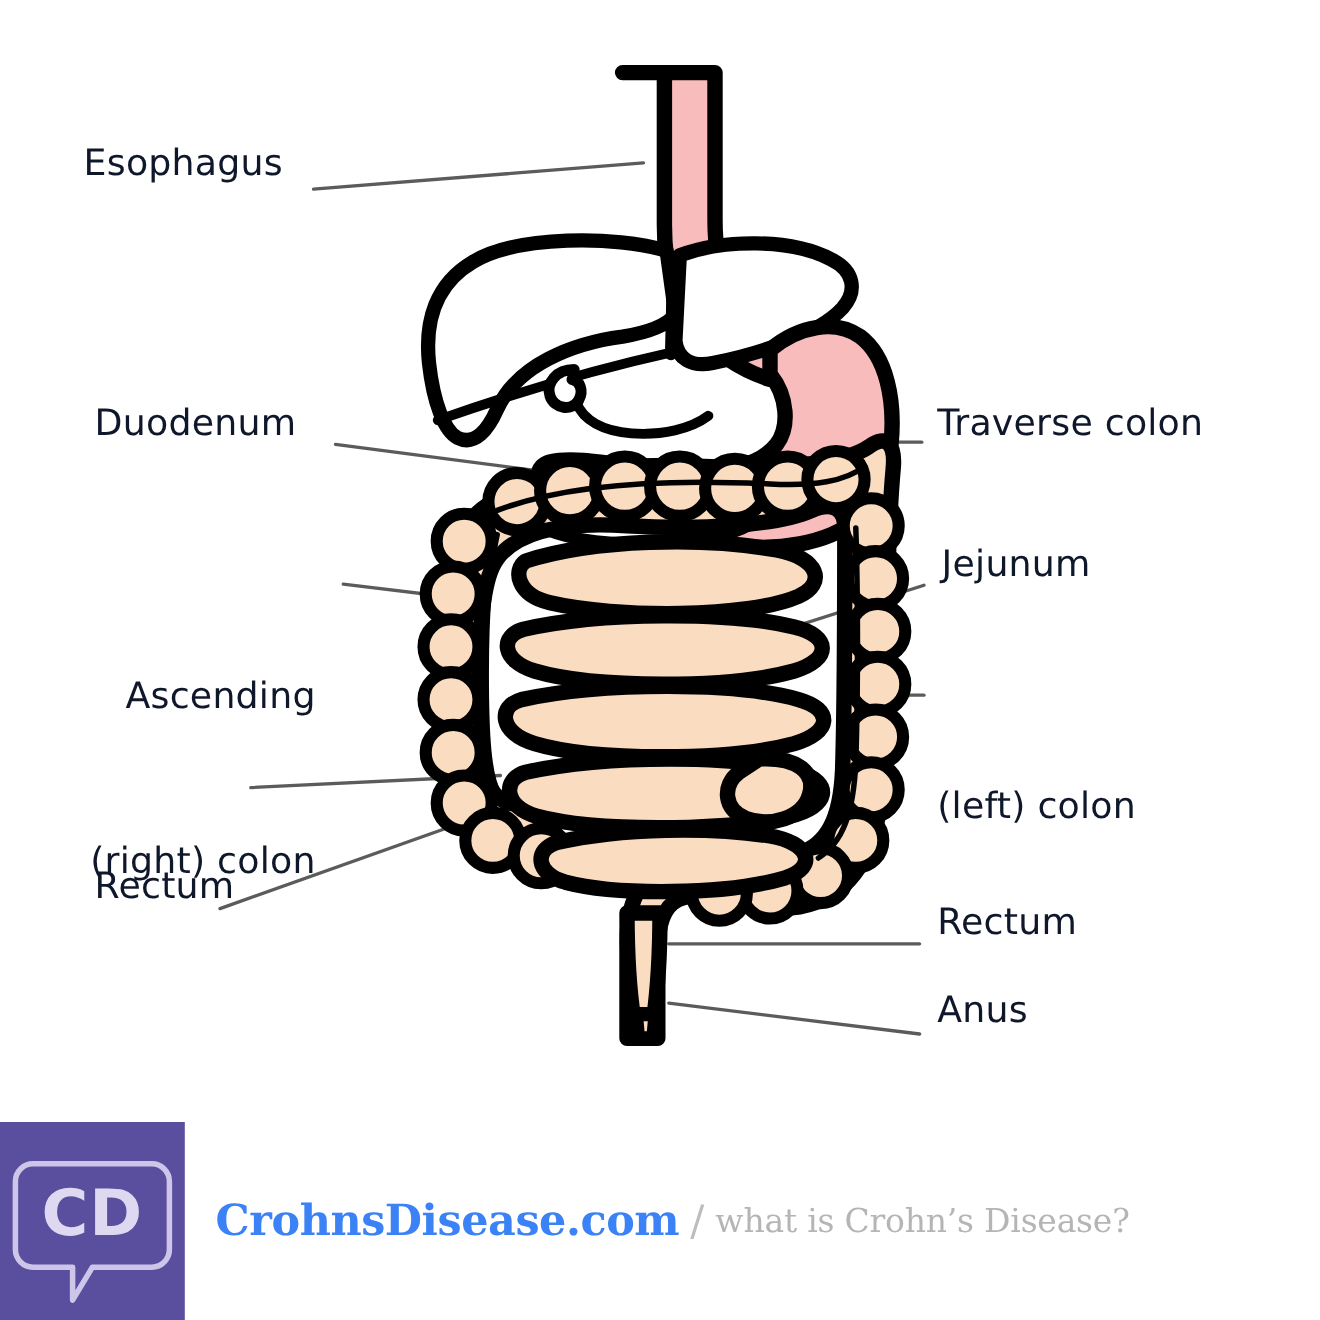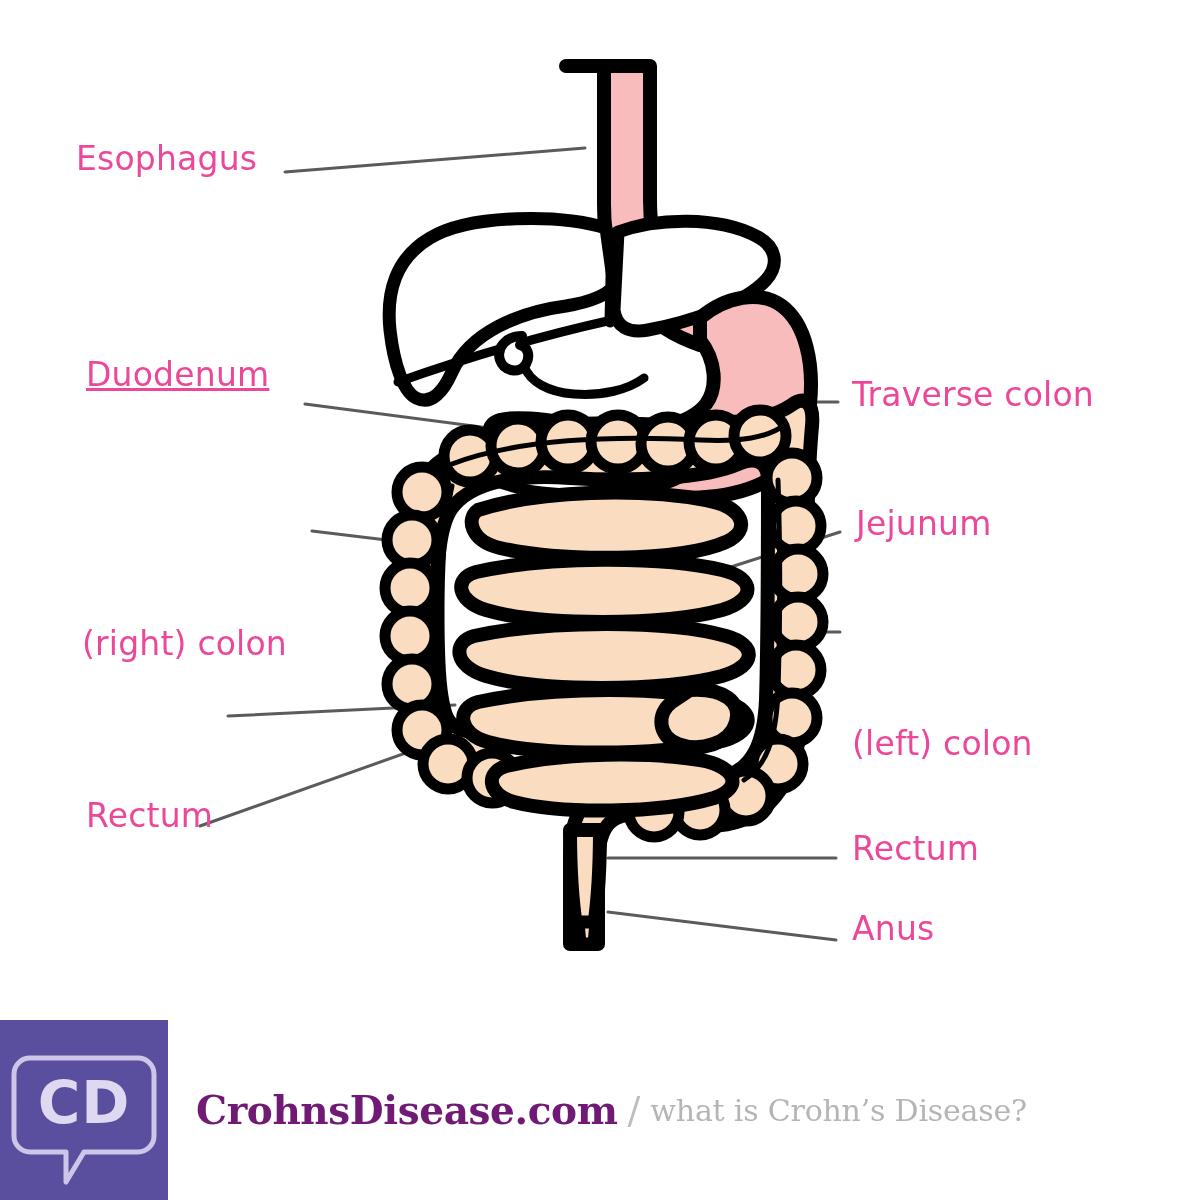--- a/index.html
+++ b/index.html
@@ -36,28 +36,27 @@
     left: 0;
     top: 0;
     width: 1200px;
     height: 1020px;
     display: block;
   }
 
   
   .callout-label {
     position: absolute;
-    color: #ec4899;
+    color: #0f172a;
     font-family: "DejaVu Sans", sans-serif;
     font-size: 33px;
     font-weight: 400;
     line-height: 50px;
     letter-spacing: 0.2px;
     white-space: pre;
-    margin-top: 11px;
     -webkit-font-smoothing: antialiased;
   }
   .callout-label.right-side { text-align: center; }
   .callout-label.left-side  { text-align: right; }
 
   
   #footer-bar {
     position: absolute;
     left: 0;
     top: 1020px;
@@ -84,21 +83,21 @@
     flex: 1 1 auto;
     display: flex;
     align-items: center;
     padding-left: 28px;
     white-space: pre;
   }
   #footer-site-name {
     font-family: "DejaVu Serif", serif;
     font-weight: bold;
     font-size: 39px;
-    color: #701a75;
+    color: #3b82f6;
     letter-spacing: -0.4px;
   }
   #footer-separator {
     font-family: "DejaVu Serif", serif;
     font-weight: 400;
     font-size: 38px;
     color: #bdbdbd;
     padding: 0 10px;
   }
   #footer-tagline {
@@ -298,23 +297,24 @@
                  C 570 868, 572 900, 576 926
                  C 578 938, 592 940, 594 928
                  C 598 900, 600 866, 600 830 Z" fill="#fadcc0" stroke="#000000" stroke-width="14" stroke-linejoin="round"></path>
         <path d="M578 922 L596 922 L594 944 L580 944 Z" fill="#fadcc0" stroke="#000000" stroke-width="13" stroke-linejoin="round"></path>
       </g>
 
     </svg>
 
     <div class="callout-label left-side" style="left:76px; top:148px; transform:translateY(-50%);">Esophagus</div>
 
-    <div class="callout-label left-side" style="left:86px; top:364px; transform:translateY(-50%);text-decoration:underline;">Duodenum</div>
+    <div class="callout-label left-side" style="left:86px; top:384px; transform:translateY(-50%);">Duodenum</div>
 
     <div class="callout-label left-side" style="left:82px; top:508px;">
+      <div>Ascending</div>
       <div>(right) colon</div>
     </div>
 
 
     <div class="callout-label left-side" style="left:86px; top:805px; transform:translateY(-50%);">Rectum</div>
 
     <div class="callout-label right-side" style="left:852px; top:384px; transform:translateY(-50%);">Traverse colon</div>
 
     <div class="callout-label right-side" style="left:856px; top:513px; transform:translateY(-50%);">Jejunum</div>
 

